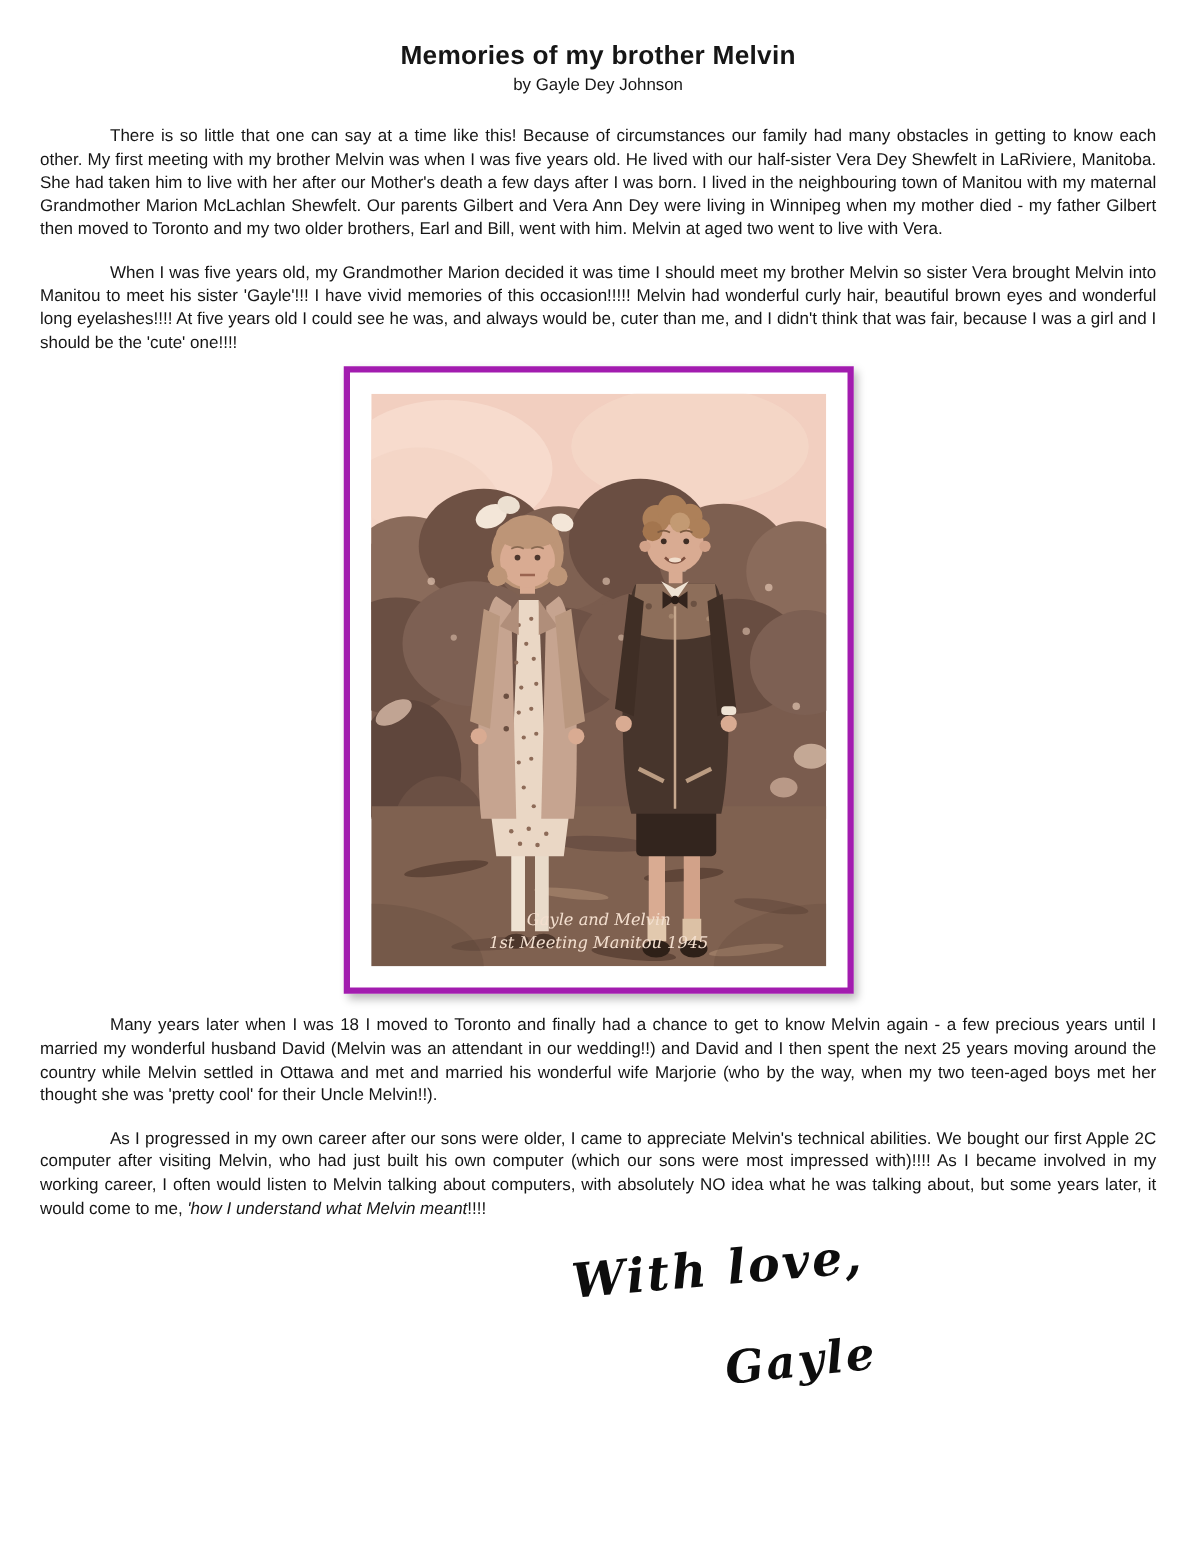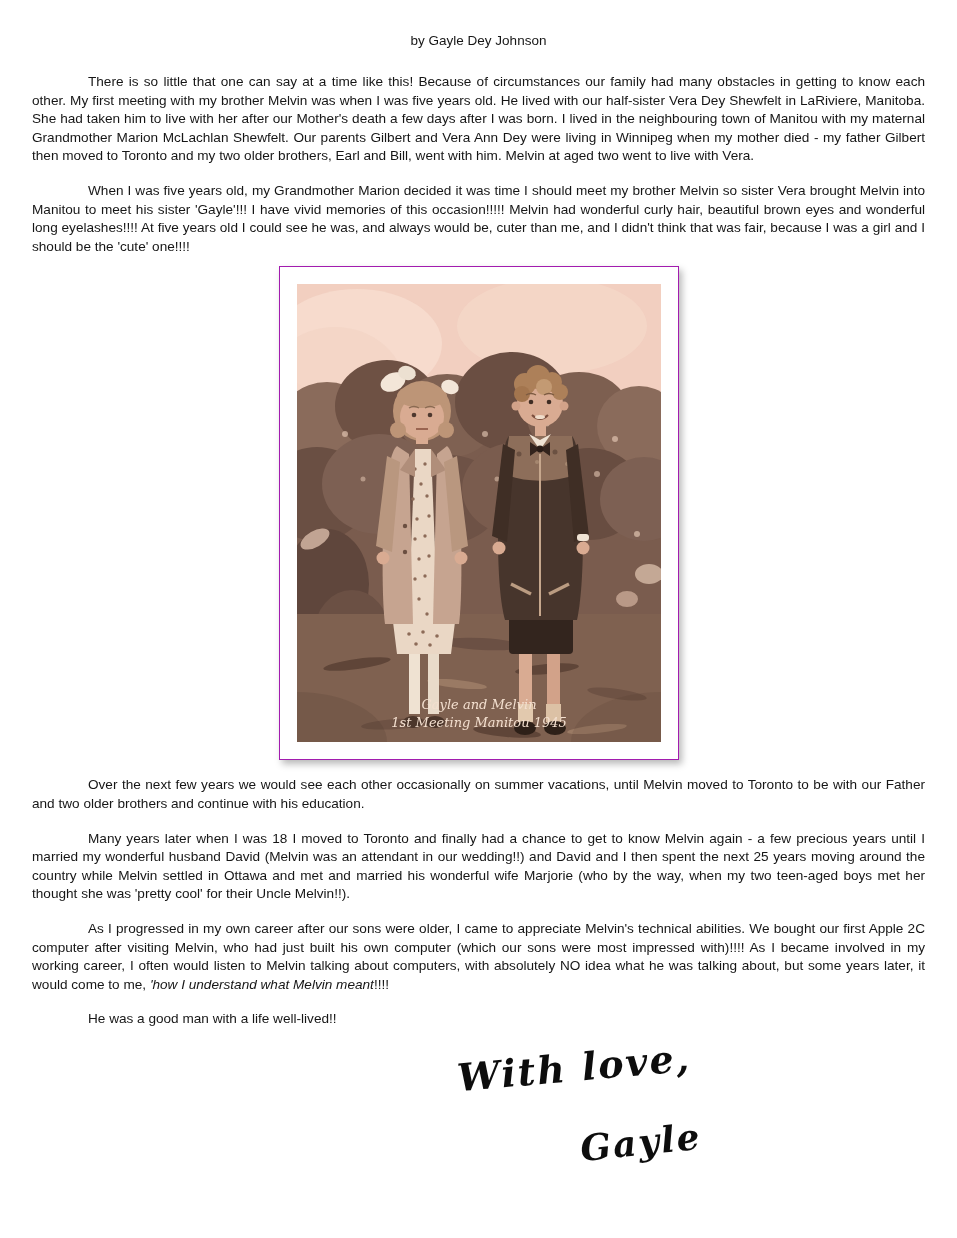--- a/index.html
+++ b/index.html
@@ -2,33 +2,34 @@
 <html><head>
 <meta charset="utf-8">
 <style>
   html,body{margin:0;padding:0;background:#ffffff;}
   body{width:957px;min-height:1238px;font-family:"Liberation Sans",sans-serif;color:#161616;}
   .page{padding:33px 32px 20px 32px;}
   .doc-title{font-size:21px;font-weight:bold;text-align:center;margin:0 0 3px 0;letter-spacing:.2px;}
   .byline{font-size:13.5px;text-align:center;margin:0 0 25px 0;}
   p.body-para{font-size:13.6px;line-height:18.6px;text-align:justify;text-indent:56px;margin:16px 0 10px 0;}
   p.body-para i{}
-  .photo-frame{width:364px;margin:9px auto 16px auto;background:#ffffff;border:1px solid #a21caf;
+  .photo-frame{width:364px;margin:9px auto 16px auto;background:#ffffff;border:5px solid #a21caf;
     padding:17px;box-shadow:3px 4px 7px rgba(0,0,0,.28);}
   .photo-frame svg{display:block;}
   .signature{position:relative;height:170px;margin-top:14px;}
   .sig-line{position:absolute;font-family:"DejaVu Serif",serif;font-style:italic;font-weight:bold;color:#0d0d0d;}
   .sig-with-love{left:425px;top:2px;font-size:38px;transform:rotate(-5deg);letter-spacing:2px;}
   .sig-gayle{left:548px;top:78px;font-size:36px;transform:rotate(-6deg);letter-spacing:2px;}
 </style>
 </head>
 <body>
 
 <div class="page">
 
+  <h1 class="doc-title">Memories of my brother Melvin</h1>
   <div class="byline">by Gayle Dey Johnson</div>
 
   <p class="body-para">There is so little that one can say at a time like this!  Because of circumstances our family had many obstacles in getting to know each other.  My first meeting with my brother Melvin was when I was five years old.  He lived with our half-sister Vera Dey Shewfelt in LaRiviere, Manitoba.  She had taken him to live with her after our Mother's death a few days after I was born.  I lived in the neighbouring town of Manitou with my maternal Grandmother Marion McLachlan Shewfelt.  Our parents Gilbert and Vera Ann Dey were living in Winnipeg when my mother died - my father Gilbert then moved to Toronto and my two older brothers, Earl and Bill, went with him.  Melvin at aged two went to live with Vera.</p>
   <p class="body-para">When I was five years old, my Grandmother Marion decided it was time I should meet my brother Melvin so sister Vera brought Melvin into Manitou to meet his sister 'Gayle'!!!  I have vivid memories of this occasion!!!!!  Melvin had wonderful curly hair, beautiful brown eyes and wonderful long eyelashes!!!!  At five years old I could see he was, and always would be, cuter than me, and I didn't think that was fair, because I was a girl and I should be the 'cute' one!!!!</p>
 
   <div class="photo-frame">
     <svg width="364" height="458" viewBox="0 0 364 458" role="img">
 
       <rect x="0" y="0" width="364" height="200" fill="#f2cfc0"></rect>
       <ellipse cx="60" cy="60" rx="85" ry="55" fill="#f7ddd0" opacity="0.8"></ellipse>
@@ -188,23 +189,21 @@
       <ellipse cx="0" cy="458" rx="90" ry="50" fill="#4a352b" opacity="0.18"></ellipse>
       <ellipse cx="364" cy="458" rx="90" ry="50" fill="#4a352b" opacity="0.15"></ellipse>
 
       <g font-family="DejaVu Serif, serif" font-style="italic" font-size="13" text-anchor="middle">
         <text x="182" y="425" fill="#f3dfcf">Gayle and Melvin</text>
         <text x="182" y="443" fill="#f3dfcf">1st Meeting Manitou 1945</text>
       </g>
     </svg>
   </div>
 
-  <p class="body-para">Over the next few years we would see each other occasionally on summer vacations, until Melvin moved to Toronto to be with our Father and two older brothers and continue with his education.</p>
   <p class="body-para">Many years later when I was 18 I moved to Toronto and finally had a chance to get to know Melvin again - a few precious years until I married my wonderful husband David (Melvin was an attendant in our wedding!!) and David and I then spent the next 25 years moving around the country while Melvin settled in Ottawa and met and married his wonderful wife Marjorie (who by the way, when my two teen-aged boys met her thought she was 'pretty cool' for their Uncle Melvin!!).</p>
   <p class="body-para"><span>As I progressed in my own career after our sons were older, I came to appreciate Melvin's technical abilities. We bought our first Apple 2C computer after visiting Melvin, who had just built his own computer (which our sons were most impressed with)!!!!  As I became involved in my working career, I often would listen to Melvin talking about computers, with absolutely NO idea what he was talking about, but some years later, it would come to me, </span><i>'how I understand what Melvin meant</i><span>!!!!</span></p>
-  <p class="body-para">He was a good man with a life well-lived!!</p>
 
   <div class="signature">
     <div class="sig-line sig-with-love">With love,</div>
     <div class="sig-line sig-gayle">Gayle</div>
   </div>
 
 </div>
 
 </body></html>

